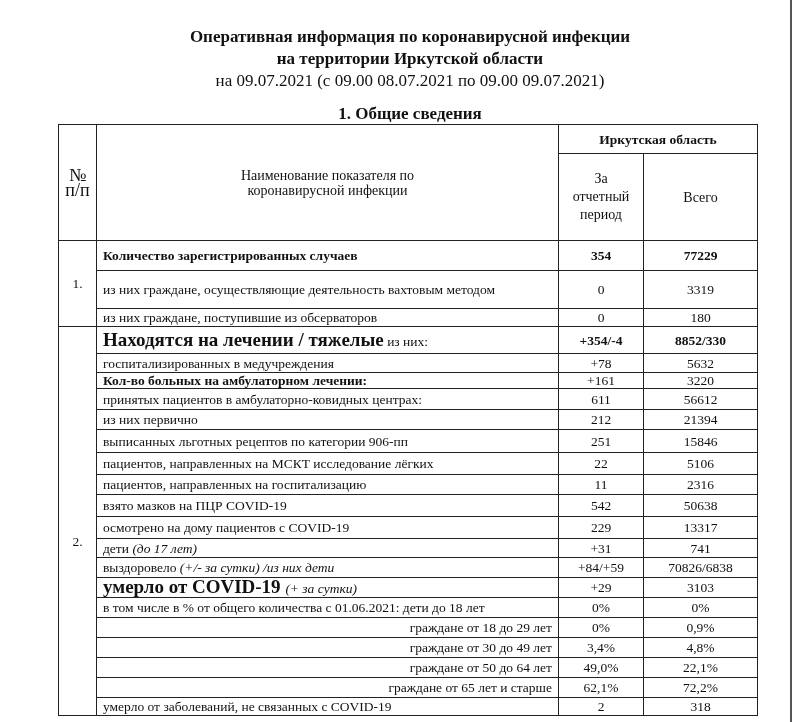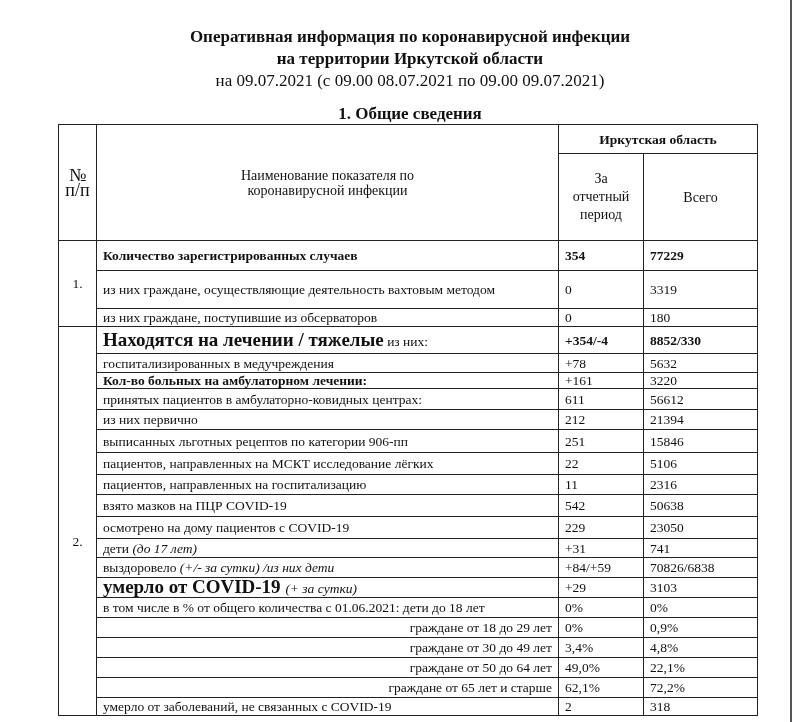--- a/index.html
+++ b/index.html
@@ -30,21 +30,21 @@
   table.report td, table.report th {
     border: 1.3px solid #222; padding: 0 6px; vertical-align: middle;
     font-size: 13.5px; line-height: 15px;
   }
   col.c-no { width: 38px; }
   col.c-name { width: 462px; }
   col.c-period { width: 85px; }
   col.c-total { width: 114px; }
   th { font-weight: normal; text-align: center; }
   .region-head { font-weight: bold; font-size: 15px; height: 28px; }
-  .num { font-size: 15px; }
+  .num { text-align: center; font-size: 15px; }
   .nocell { text-align: center; font-size: 15px; }
   .b { font-weight: bold; font-size: 19px; }
   .sm { font-size: 12px; }
   .md { font-size: 14px; }
   .right { text-align: right; margin-left: 36px; }
   .justify { text-align: justify; text-align-last: left; }
   i { font-style: italic; text-align: center; }
 </style>
 </head>
 <body>
@@ -138,21 +138,21 @@
     <td class="num">2316</td>
   </tr>
   <tr style="height:22px">
     <td class="sm">взято мазков на ПЦР COVID-19</td>
     <td class="num">542</td>
     <td class="num">50638</td>
   </tr>
   <tr style="height:22px">
     <td class="sm">осмотрено на дому пациентов с COVID-19</td>
     <td class="num">229</td>
-    <td class="num">23050</td>
+    <td class="num">13317</td>
   </tr>
   <tr style="height:19px">
     <td class="md"><span>дети </span><i>(до 17 лет)</i></td>
     <td class="num">+31</td>
     <td class="num">741</td>
   </tr>
   <tr style="height:20px">
     <td class="md"><span>выздоровело </span><i>(+/- за сутки) /из них дети</i></td>
     <td class="num">+84/+59</td>
     <td class="num">70826/6838</td>

